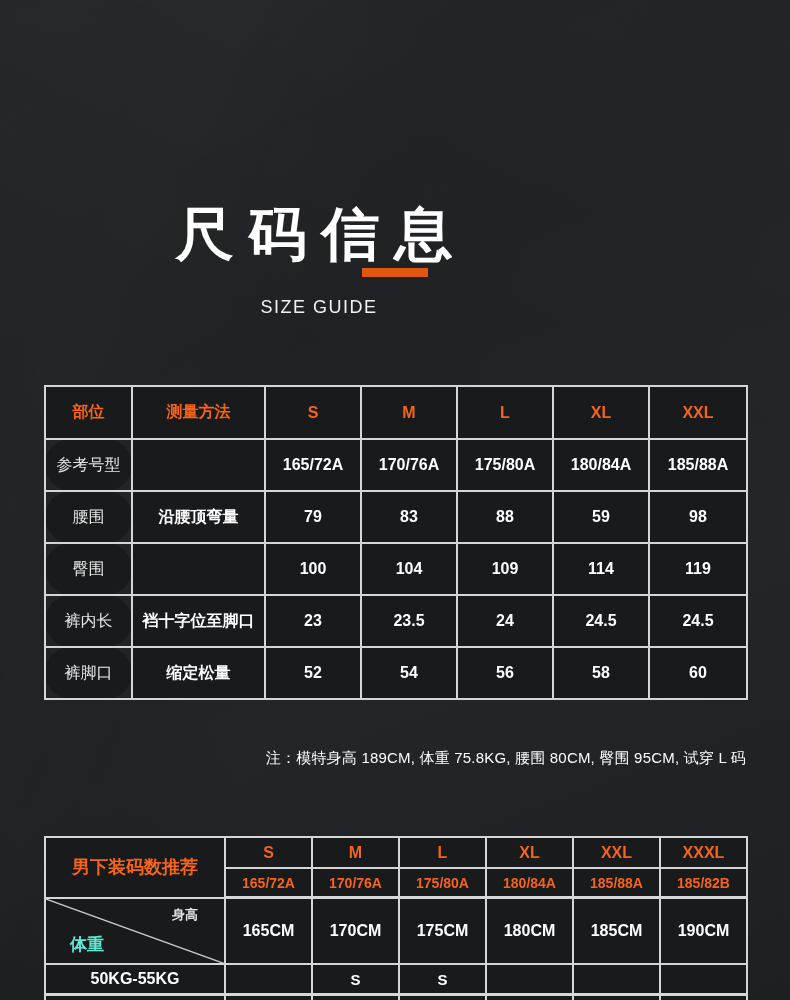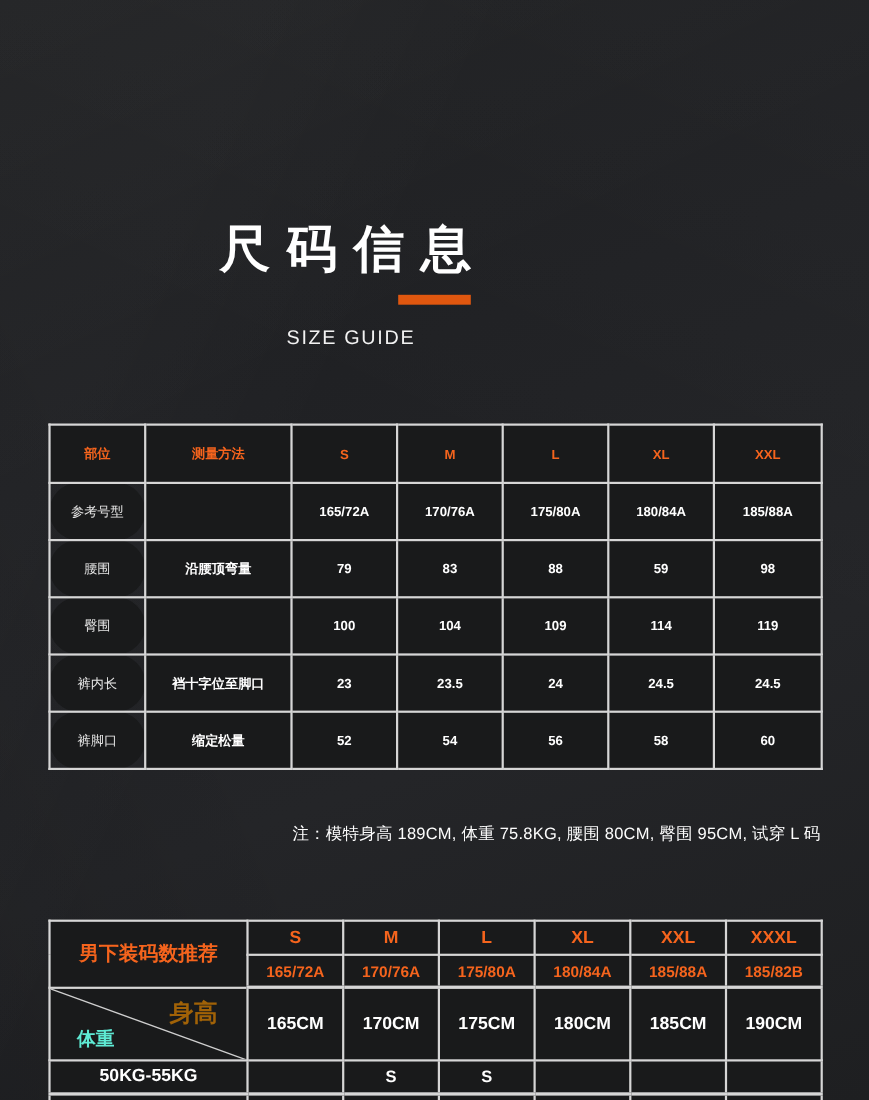--- a/index.html
+++ b/index.html
@@ -18,21 +18,21 @@
   }
   .shade {
     position: absolute; inset: 0; pointer-events: none;
     background:
       linear-gradient(115deg, rgba(255,255,255,0.018) 18%, rgba(255,255,255,0) 38%),
       linear-gradient(65deg, rgba(0,0,0,0.12) 0%, rgba(0,0,0,0) 30%);
   }
   .page-title {
     position: absolute; top: 196px; left: 0; width: 628px;
     text-align: center;
-    font-size: 46px; font-weight: 700;
+    font-size: 58px; font-weight: 700;
     letter-spacing: 15px; padding-left: 15px; box-sizing: border-box;
     color: #ffffff;
   }
   .accent-bar {
     position: absolute; top: 268px; left: 50%;
     transform: translateX(-50%);
     width: 66px; height: 9px;
     background: #e0570f;
   }
   .page-subtitle {
@@ -48,21 +48,21 @@
   }
   td {
     border: 2px solid #d6d6d6;
     background: #191a1b;
     text-align: center;
     vertical-align: middle;
     overflow: hidden;
   }
   
   .t1 { left: 44px; top: 385px; width: 702px; }
-  .t1 td { height: 48px; font-size: 12px; }
+  .t1 td { height: 48px; font-size: 16px; }
   .t1 tr.hdr td { height: 49px; }
   .t1 .hcell { color: #f5641d; font-weight: 700; }
   .t1 .part  { color: #e5e5e5; font-weight: 400; border-radius: 26px; }
   .t1 .method{ color: #ffffff; font-weight: 700; margin-top: 12px; }
   .t1 .val   { color: #ffffff; font-weight: 600; }
   
   .note {
     position: absolute; top: 749px; left: 44px; width: 702px;
     text-align: right;
     font-size: 15px; font-weight: 500; color: #fdfdfd;
@@ -80,21 +80,21 @@
   .t2 .height-cell { color: #ffffff; font-weight: 600; font-size: 16px; }
   .t2 tr.wrow td { height: 26px; border-bottom-width: 3px; }
   .t2 .wlabel { color: #ffffff; font-weight: 600; font-size: 16px; }
   .t2 .wval { color: #ffffff; font-weight: 600; font-size: 15px; }
   .t2 tr.cut td { height: 14px; }
   
   .diag { position: relative; padding: 0; }
   .diag svg { position: absolute; inset: 0; width: 100%; height: 100%; display: block; }
   .diag .diag-top {
     position: absolute; top: 7px; right: 26px;
-    font-size: 22px; font-weight: 700; color: #a16207;
+    font-size: 13px; font-weight: 700; color: #e5e5e5;
   }
   .diag .diag-bottom {
     position: absolute; bottom: 7px; left: 24px;
     font-size: 17px; font-weight: 700; color: #5eead4;
   }
 </style>
 </head>
 <body>
 
 <div class="shade"></div>

